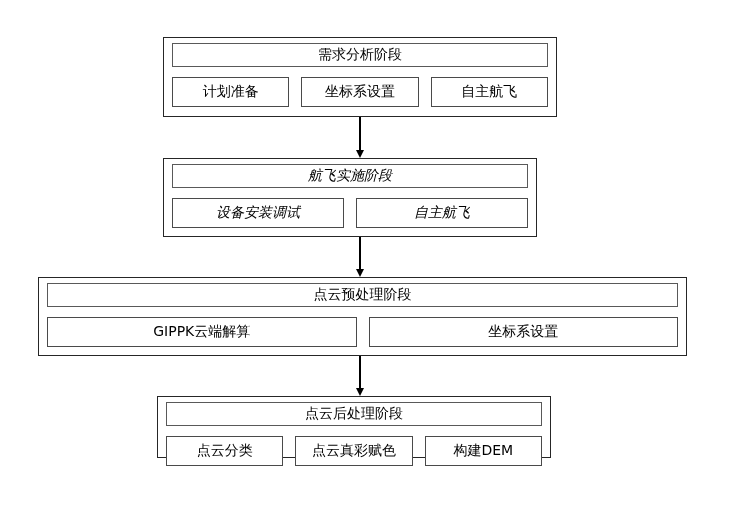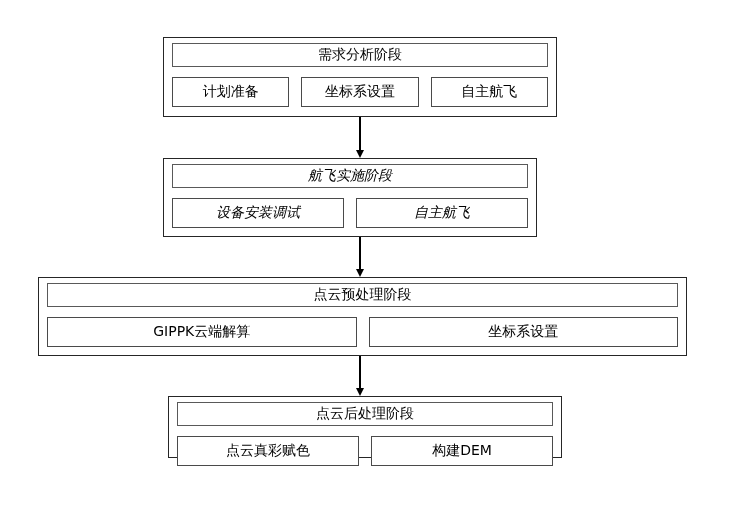--- a/index.html
+++ b/index.html
@@ -52,21 +52,21 @@
     justify-content: center;
     font-size: 14px;
     background: #ffffff;
     white-space: nowrap;
     overflow: hidden;
   }
   
   .stage-1 { left: 163px; top: 37px;  width: 394px; height: 80px; }
   .stage-2 { left: 163px; top: 158px; width: 374px; height: 79px; font-style: italic; }
   .stage-3 { left: 38px;  top: 277px; width: 649px; height: 79px; }
-  .stage-4 { left: 168px; top: 396px; width: 394px; height: 62px; }
+  .stage-4 { left: 157px; top: 396px; width: 394px; height: 62px; }
 
   .arrow {
     position: absolute;
     left: 360px;
     width: 0;
   }
   .arrow-1 { top: 117px; height: 41px; }
   .arrow-2 { top: 237px; height: 40px; }
   .arrow-3 { top: 356px; height: 40px; }
   .arrow .arrow-line {
@@ -137,18 +137,19 @@
   <div class="arrow arrow-3">
     <div class="arrow-line"></div>
     <div class="arrow-head"></div>
   </div>
 
   <div class="stage stage-4">
     <div class="stage-header">
       <span>点云后处理阶段</span>
     </div>
     <div class="stage-steps">
+      <div class="step">点云分类</div>
       <div class="step">点云真彩赋色</div>
       <div class="step">构建DEM</div>
     </div>
   </div>
 
 </div>
 
 </body></html>

